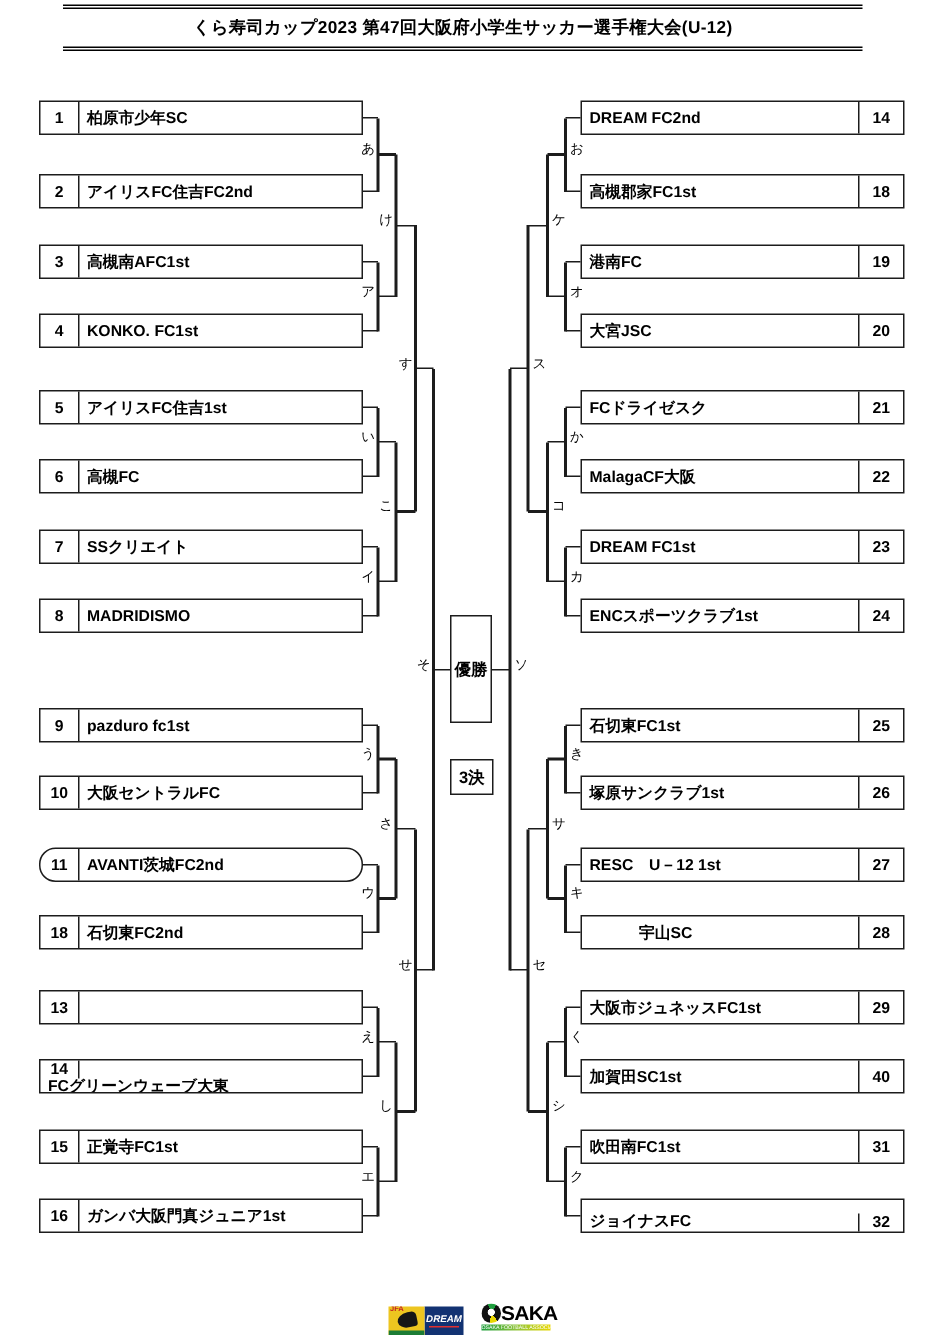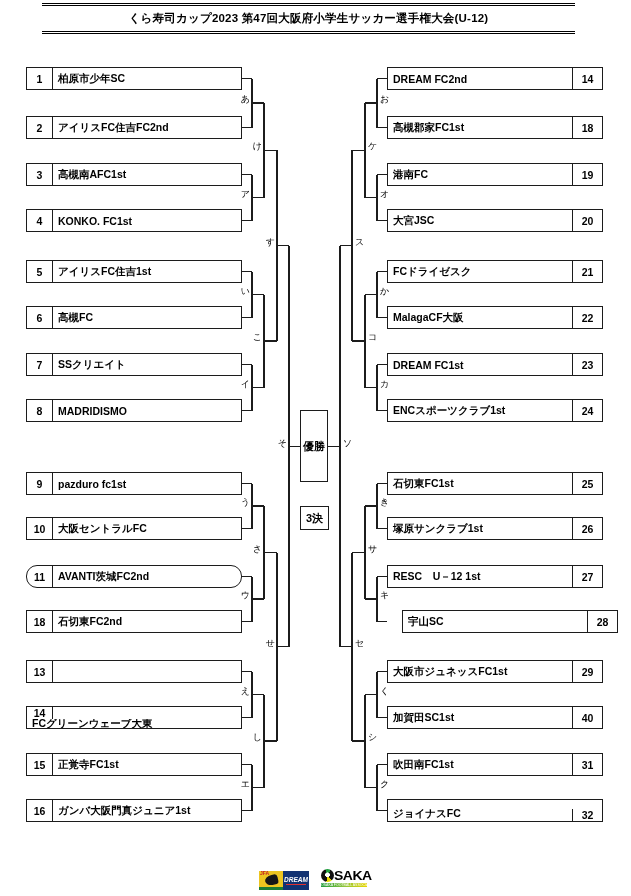--- a/index.html
+++ b/index.html
@@ -241,21 +241,21 @@
         <div class="num">25</div>
       </div>
       <div class="tbox tboxR" style="left: 387px; top: 517px;">
         <div class="name">塚原サンクラブ1st</div>
         <div class="num">26</div>
       </div>
       <div class="tbox tboxR" style="left: 387px; top: 565px;">
         <div class="name">RESC　U－12 1st</div>
         <div class="num">27</div>
       </div>
-      <div class="tbox tboxR" style="left: 402px; top: 610px;">
+      <div class="tbox tboxR" style="left: 387px; top: 610px; padding-left: 33px;">
         <div class="name">宇山SC</div>
         <div class="num">28</div>
       </div>
       <div class="tbox tboxR" style="left: 387px; top: 660px;">
         <div class="name">大阪市ジュネッスFC1st</div>
         <div class="num">29</div>
       </div>
       <div class="tbox tboxR" style="left: 387px; top: 706px;">
         <div class="name">加賀田SC1st</div>
         <div class="num">40</div>

